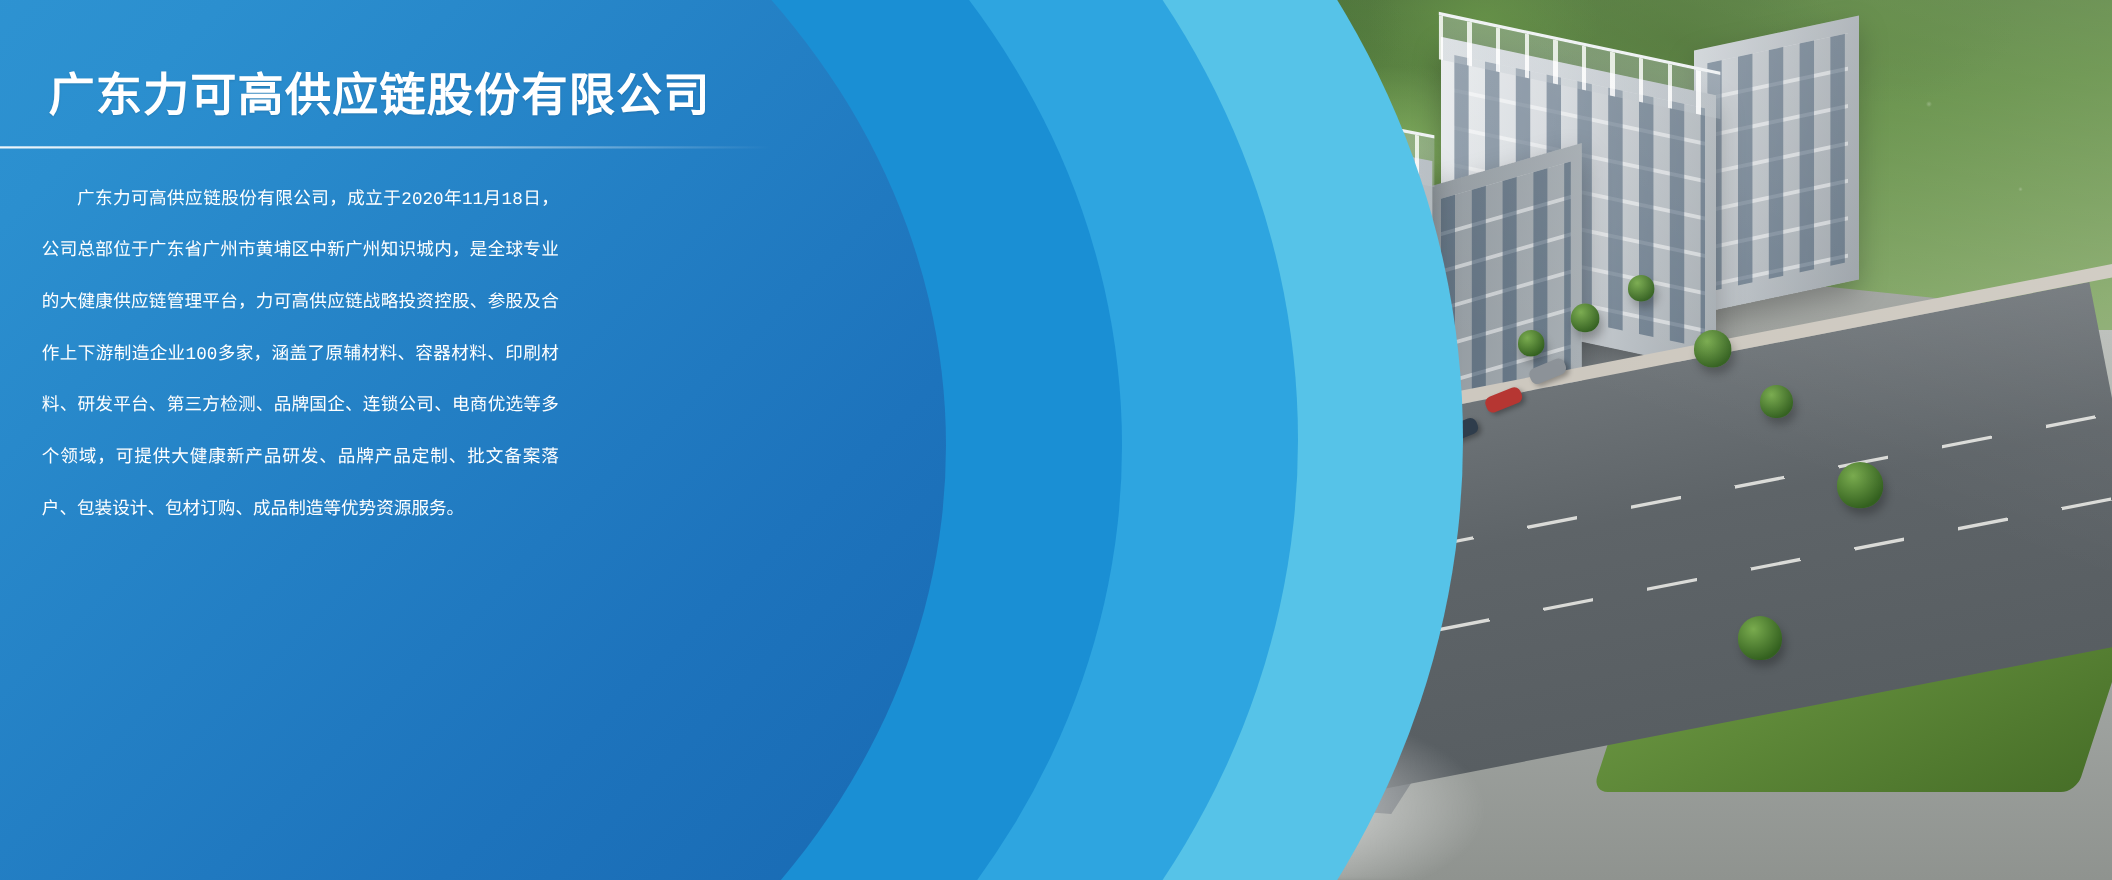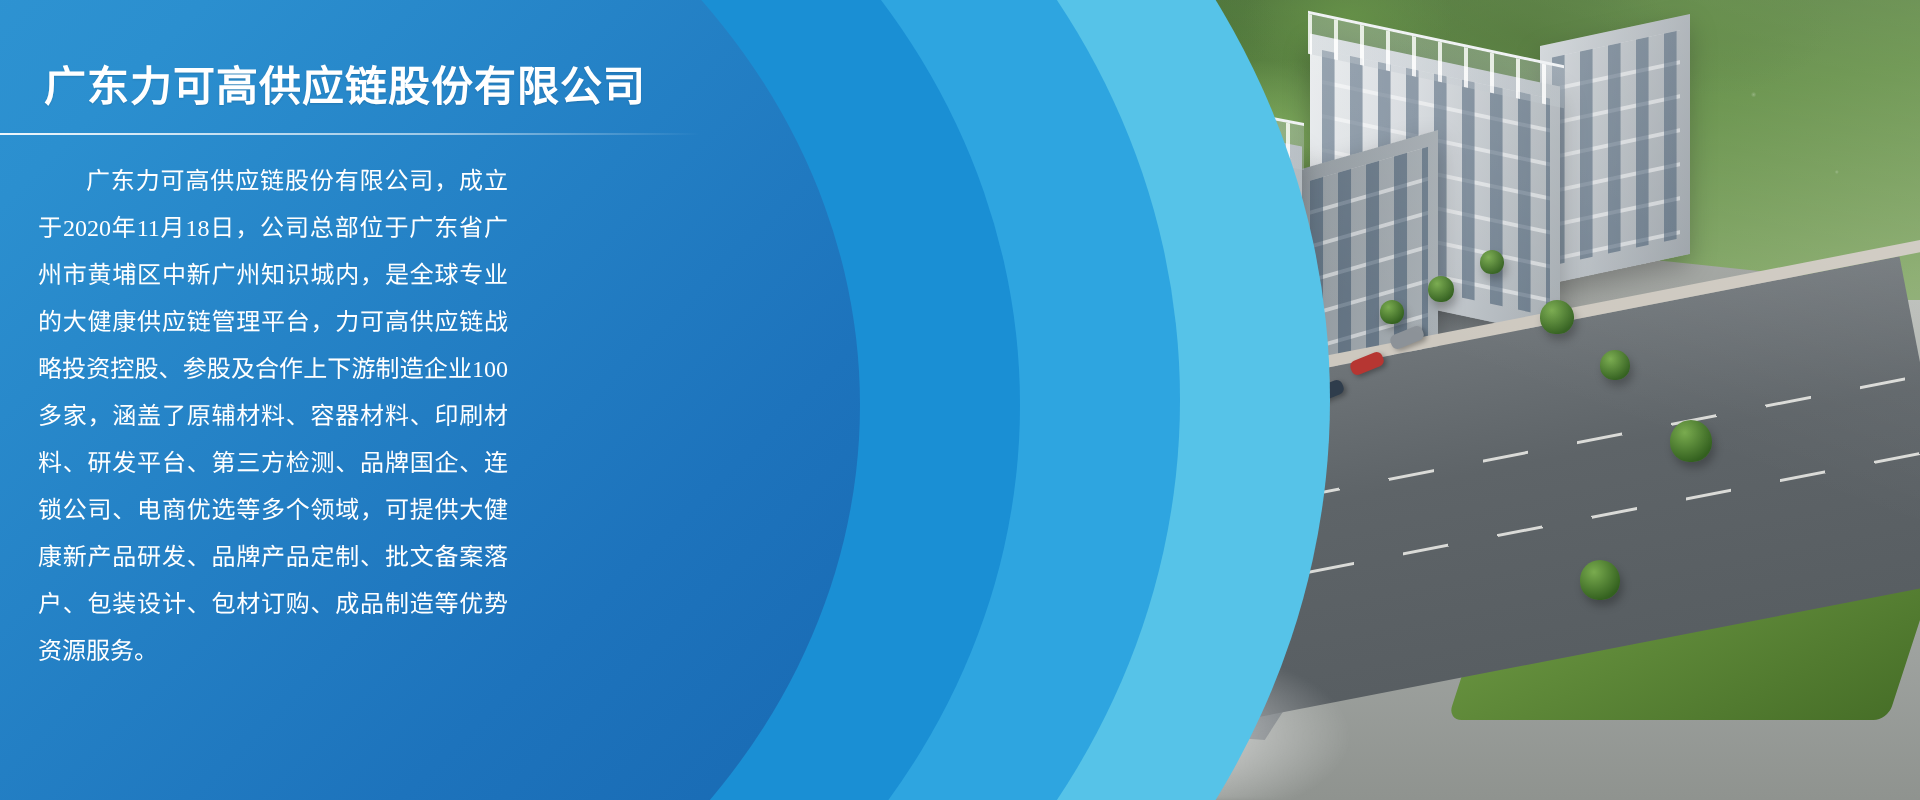--- a/index.html
+++ b/index.html
@@ -6,21 +6,21 @@
   html, body {
     margin: 0;
     padding: 0;
     background: #0b4f8a;
   }
   #stage {
     position: relative;
     width: 1920px;
     height: 800px;
     overflow: hidden;
-    font-family: Liberation Serif, serif;
+    font-family: Liberation Mono, monospace;
     background: #1b72b8;
   }
 
   
   .photo-scene {
     position: absolute;
     inset: 0;
     left: 880px;
     width: 1040px;
     height: 800px;
@@ -253,21 +253,21 @@
     position: absolute;
     left: 0; top: 133px;
     width: 700px; height: 2px;
     background: linear-gradient(90deg, rgba(255,255,255,.92) 0%, rgba(255,255,255,.55) 62%, rgba(255,255,255,0) 100%);
   }
   .body {
     position: absolute;
     left: 38px; top: 158px;
     width: 470px;
     color: #ffffff;
-    font-size: 24px;
+    font-size: 16px;
     line-height: 47px;
     text-align: justify;
     text-justify: inter-ideograph;
   }
   .body p {
     margin: 0;
     text-indent: 2em;
   }
 </style>
 </head>

